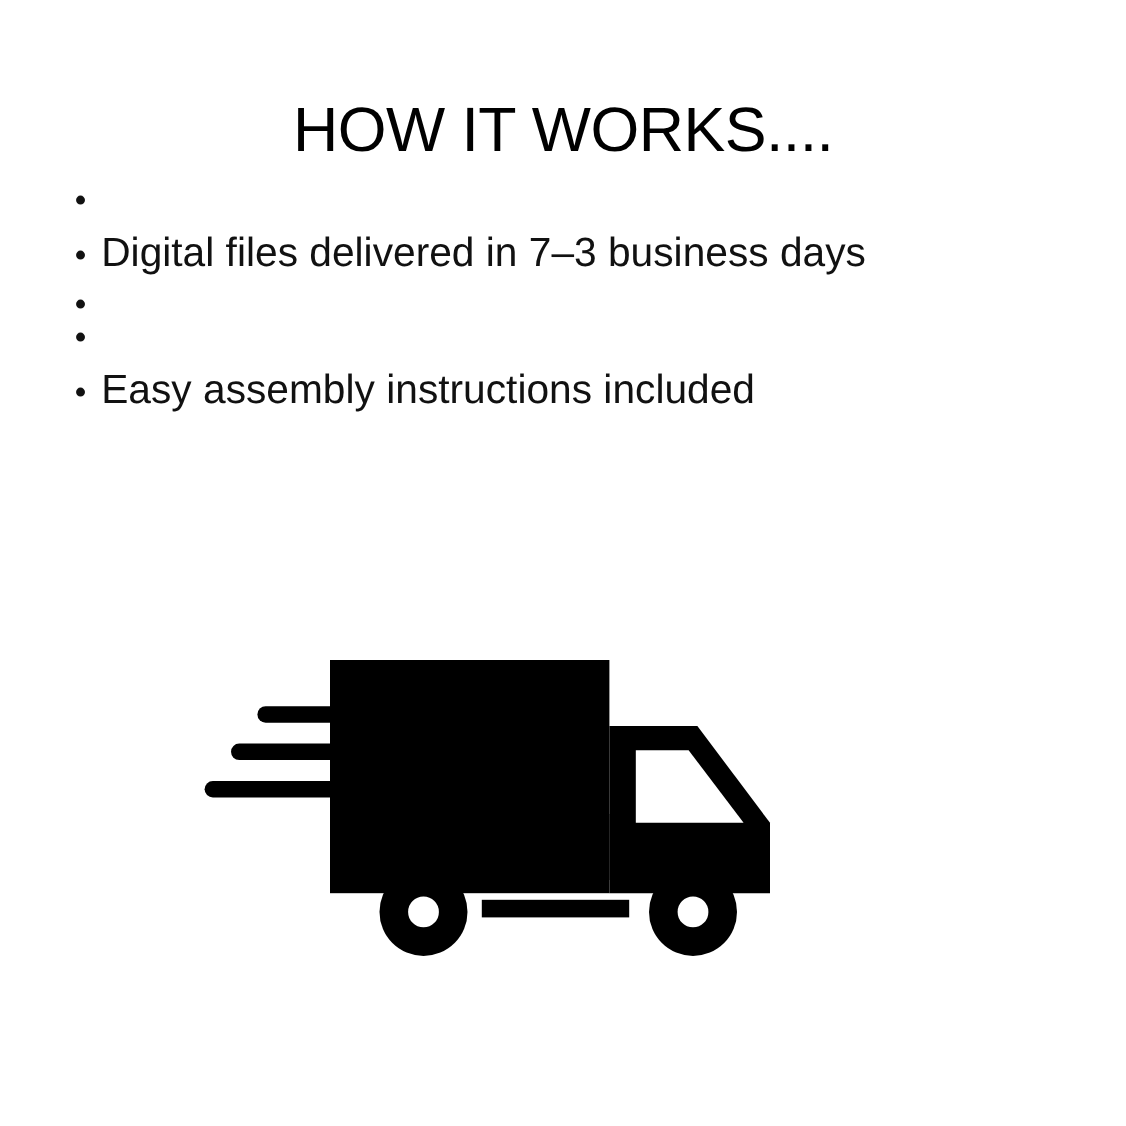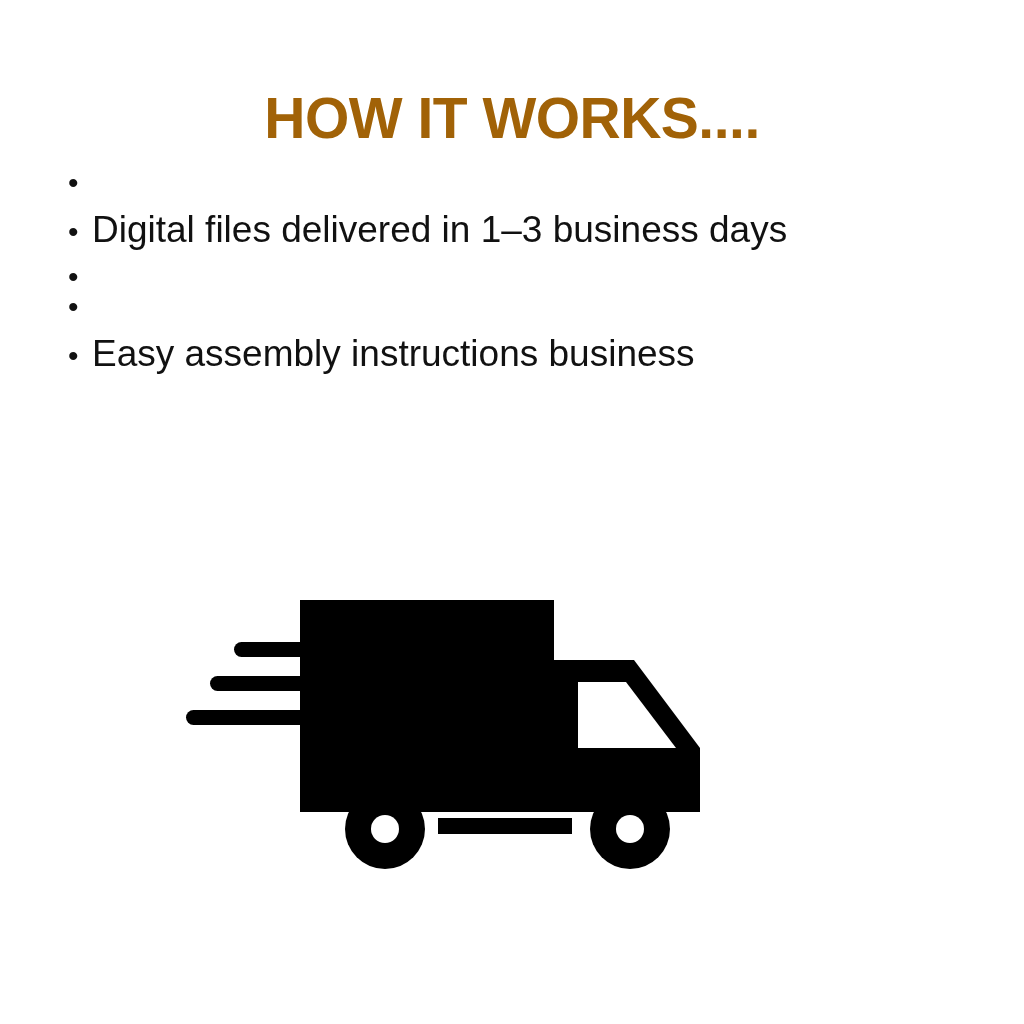--- a/index.html
+++ b/index.html
@@ -21,23 +21,23 @@
     box-sizing: border-box;
   }
   .headline {
     position: absolute;
     top: 52px;
     left: 0;
     width: 1024px;
     text-align: center;
     font-size: 57px;
     line-height: 1.0;
-    font-weight: bold;
+    font-weight: normal;
     letter-spacing: -0.5px;
-    color: #a16207;
+    color: #000000;
   }
   .bullet-list {
     position: absolute;
     top: 168px;
     left: 68px;
     width: 920px;
     list-style: none;
     margin: 0;
     padding: 0;
   }
@@ -78,31 +78,31 @@
 <div class="page">
 
   <h1 class="headline">HOW IT WORKS....</h1>
 
   <ul class="bullet-list">
     <li class="bullet-item">
       <span class="bullet-dot">•</span>
     </li>
     <li class="bullet-item">
       <span class="bullet-dot">•</span>
-      <span class="bullet-text">Digital files delivered in 1–3 business days</span>
+      <span class="bullet-text">Digital files delivered in 7–3 business days</span>
     </li>
     <li class="bullet-item">
       <span class="bullet-dot">•</span>
     </li>
     <li class="bullet-item">
       <span class="bullet-dot">•</span>
     </li>
     <li class="bullet-item">
       <span class="bullet-dot">•</span>
-      <span class="bullet-text">Easy assembly instructions business</span>
+      <span class="bullet-text">Easy assembly instructions included</span>
     </li>
   </ul>
 
   <div class="truck-wrap">
     <svg viewBox="0 0 540 290" xmlns="http://www.w3.org/2000/svg" aria-hidden="true">
       <g fill="#000000">
 
         <rect x="52" y="42" width="188" height="15" rx="7.5"></rect>
         <rect x="28" y="76" width="212" height="15" rx="7.5"></rect>
         <rect x="4" y="110" width="236" height="15" rx="7.5"></rect>

